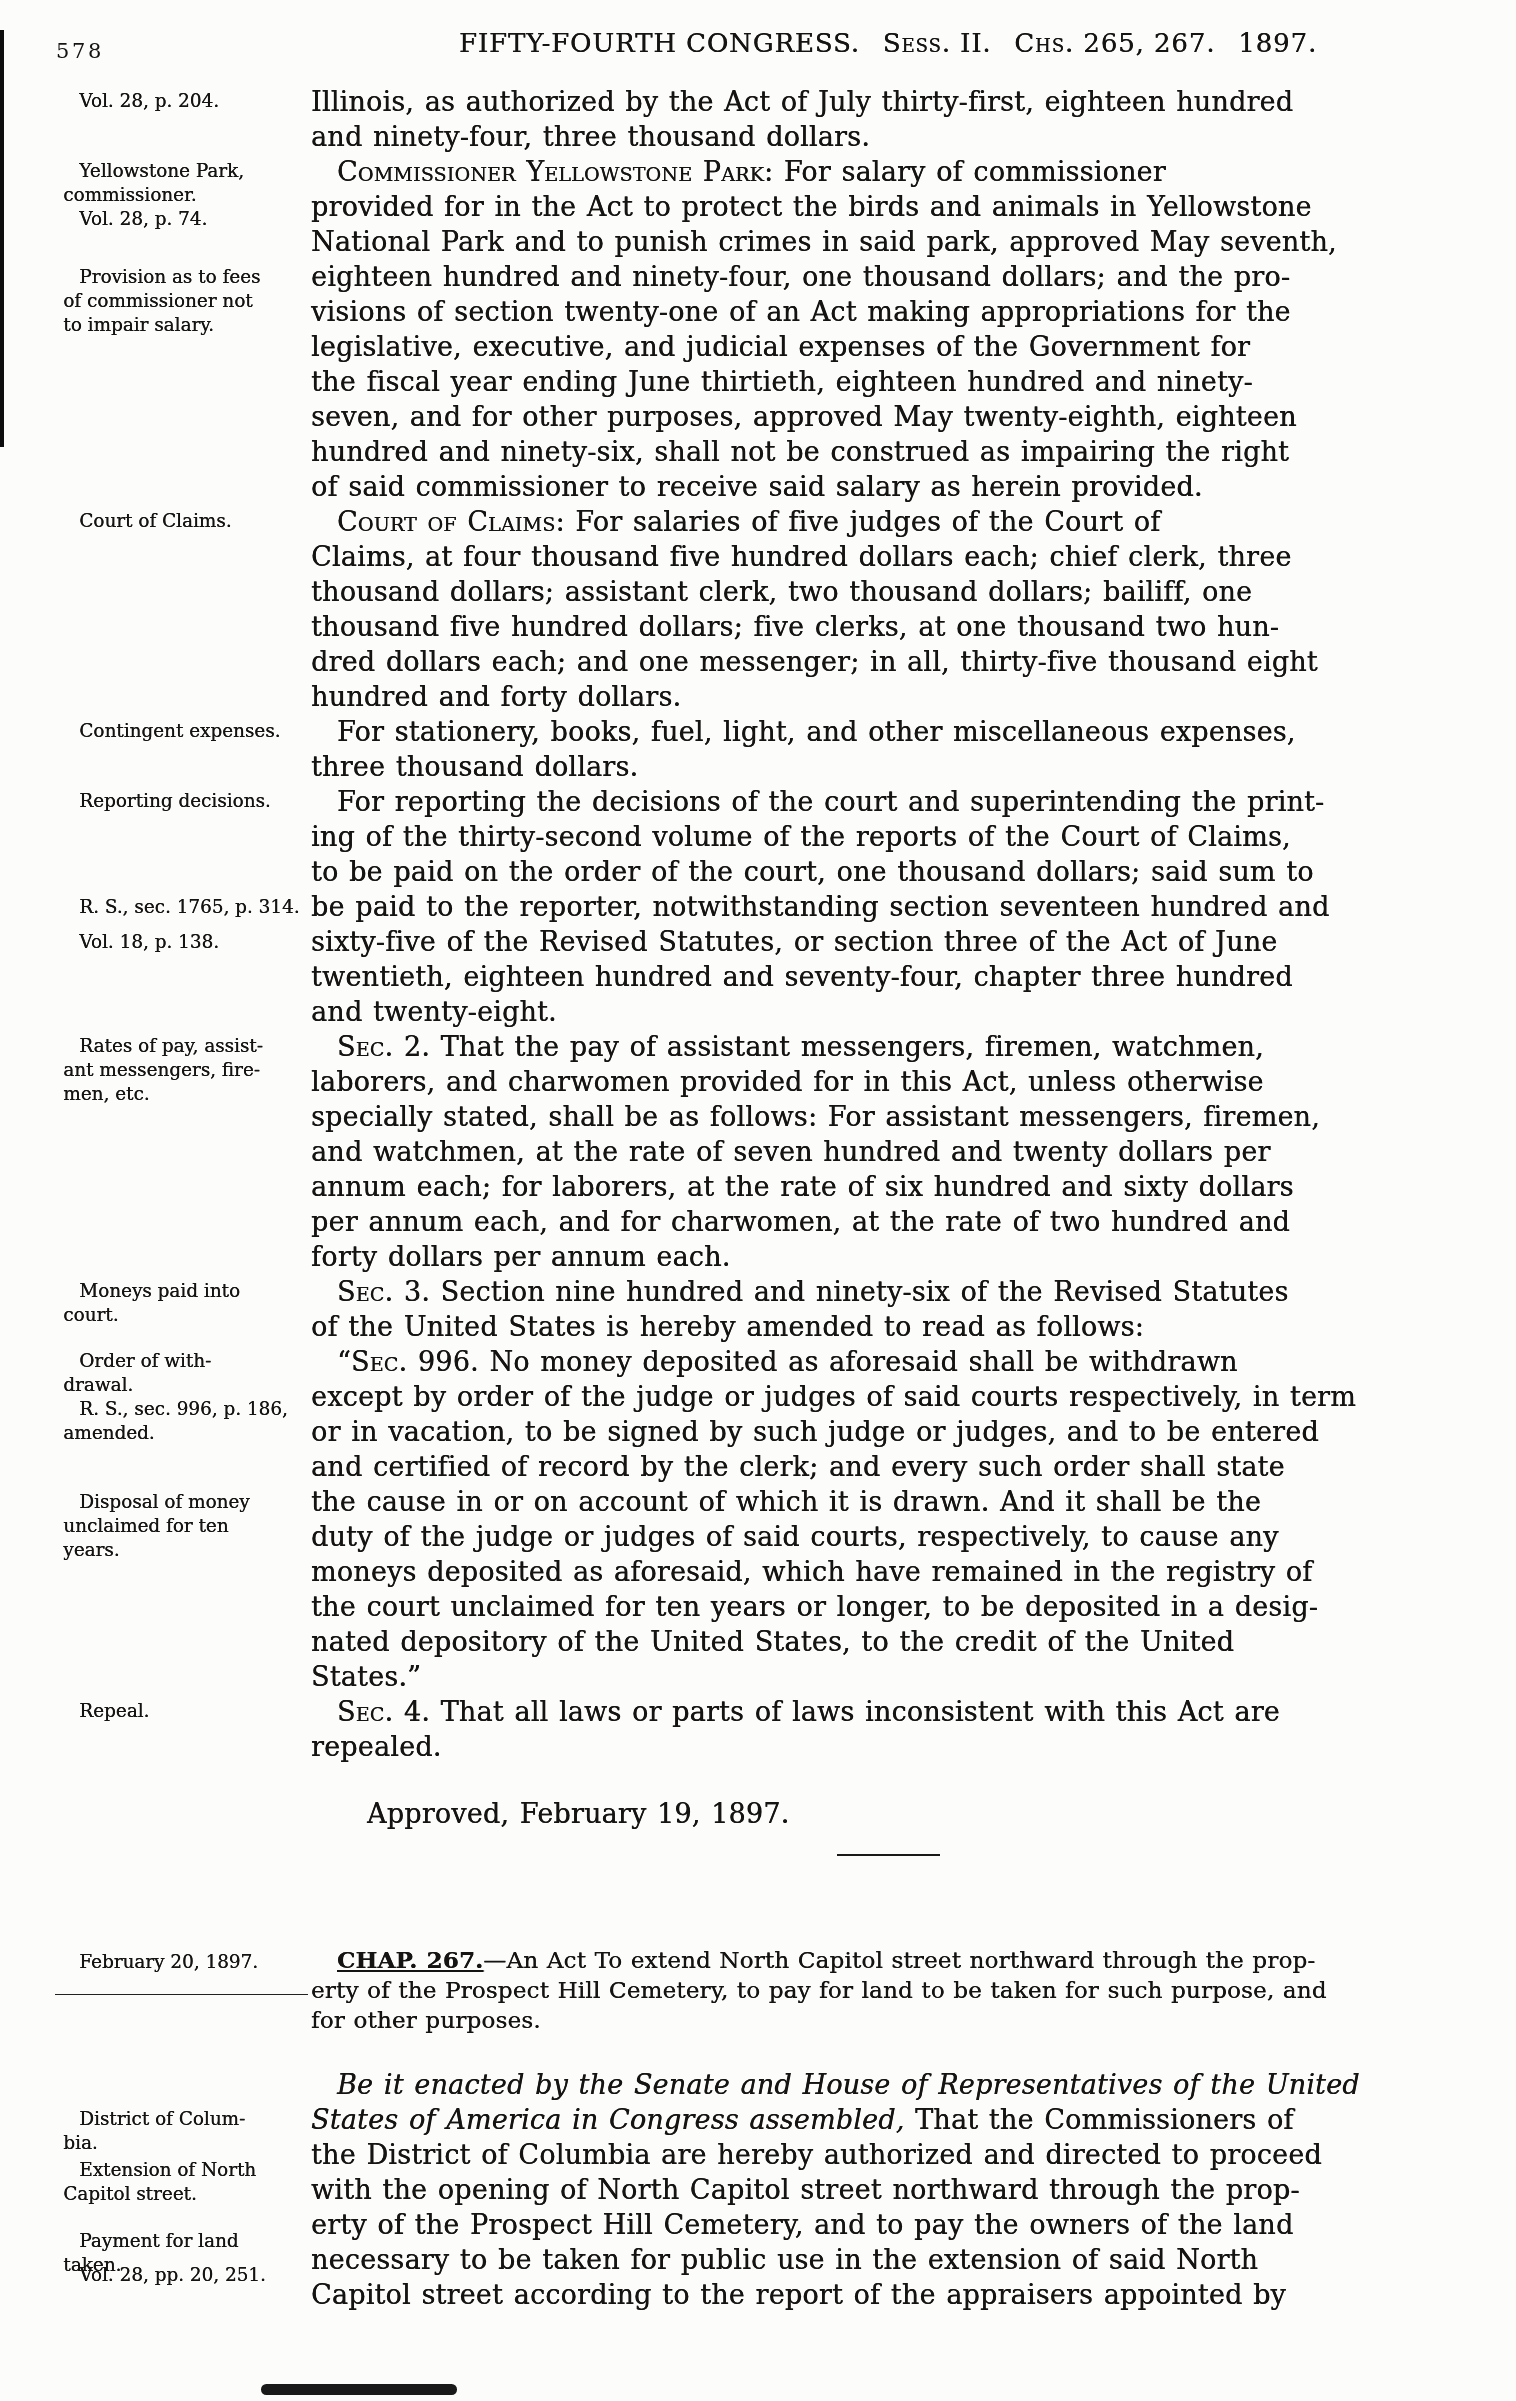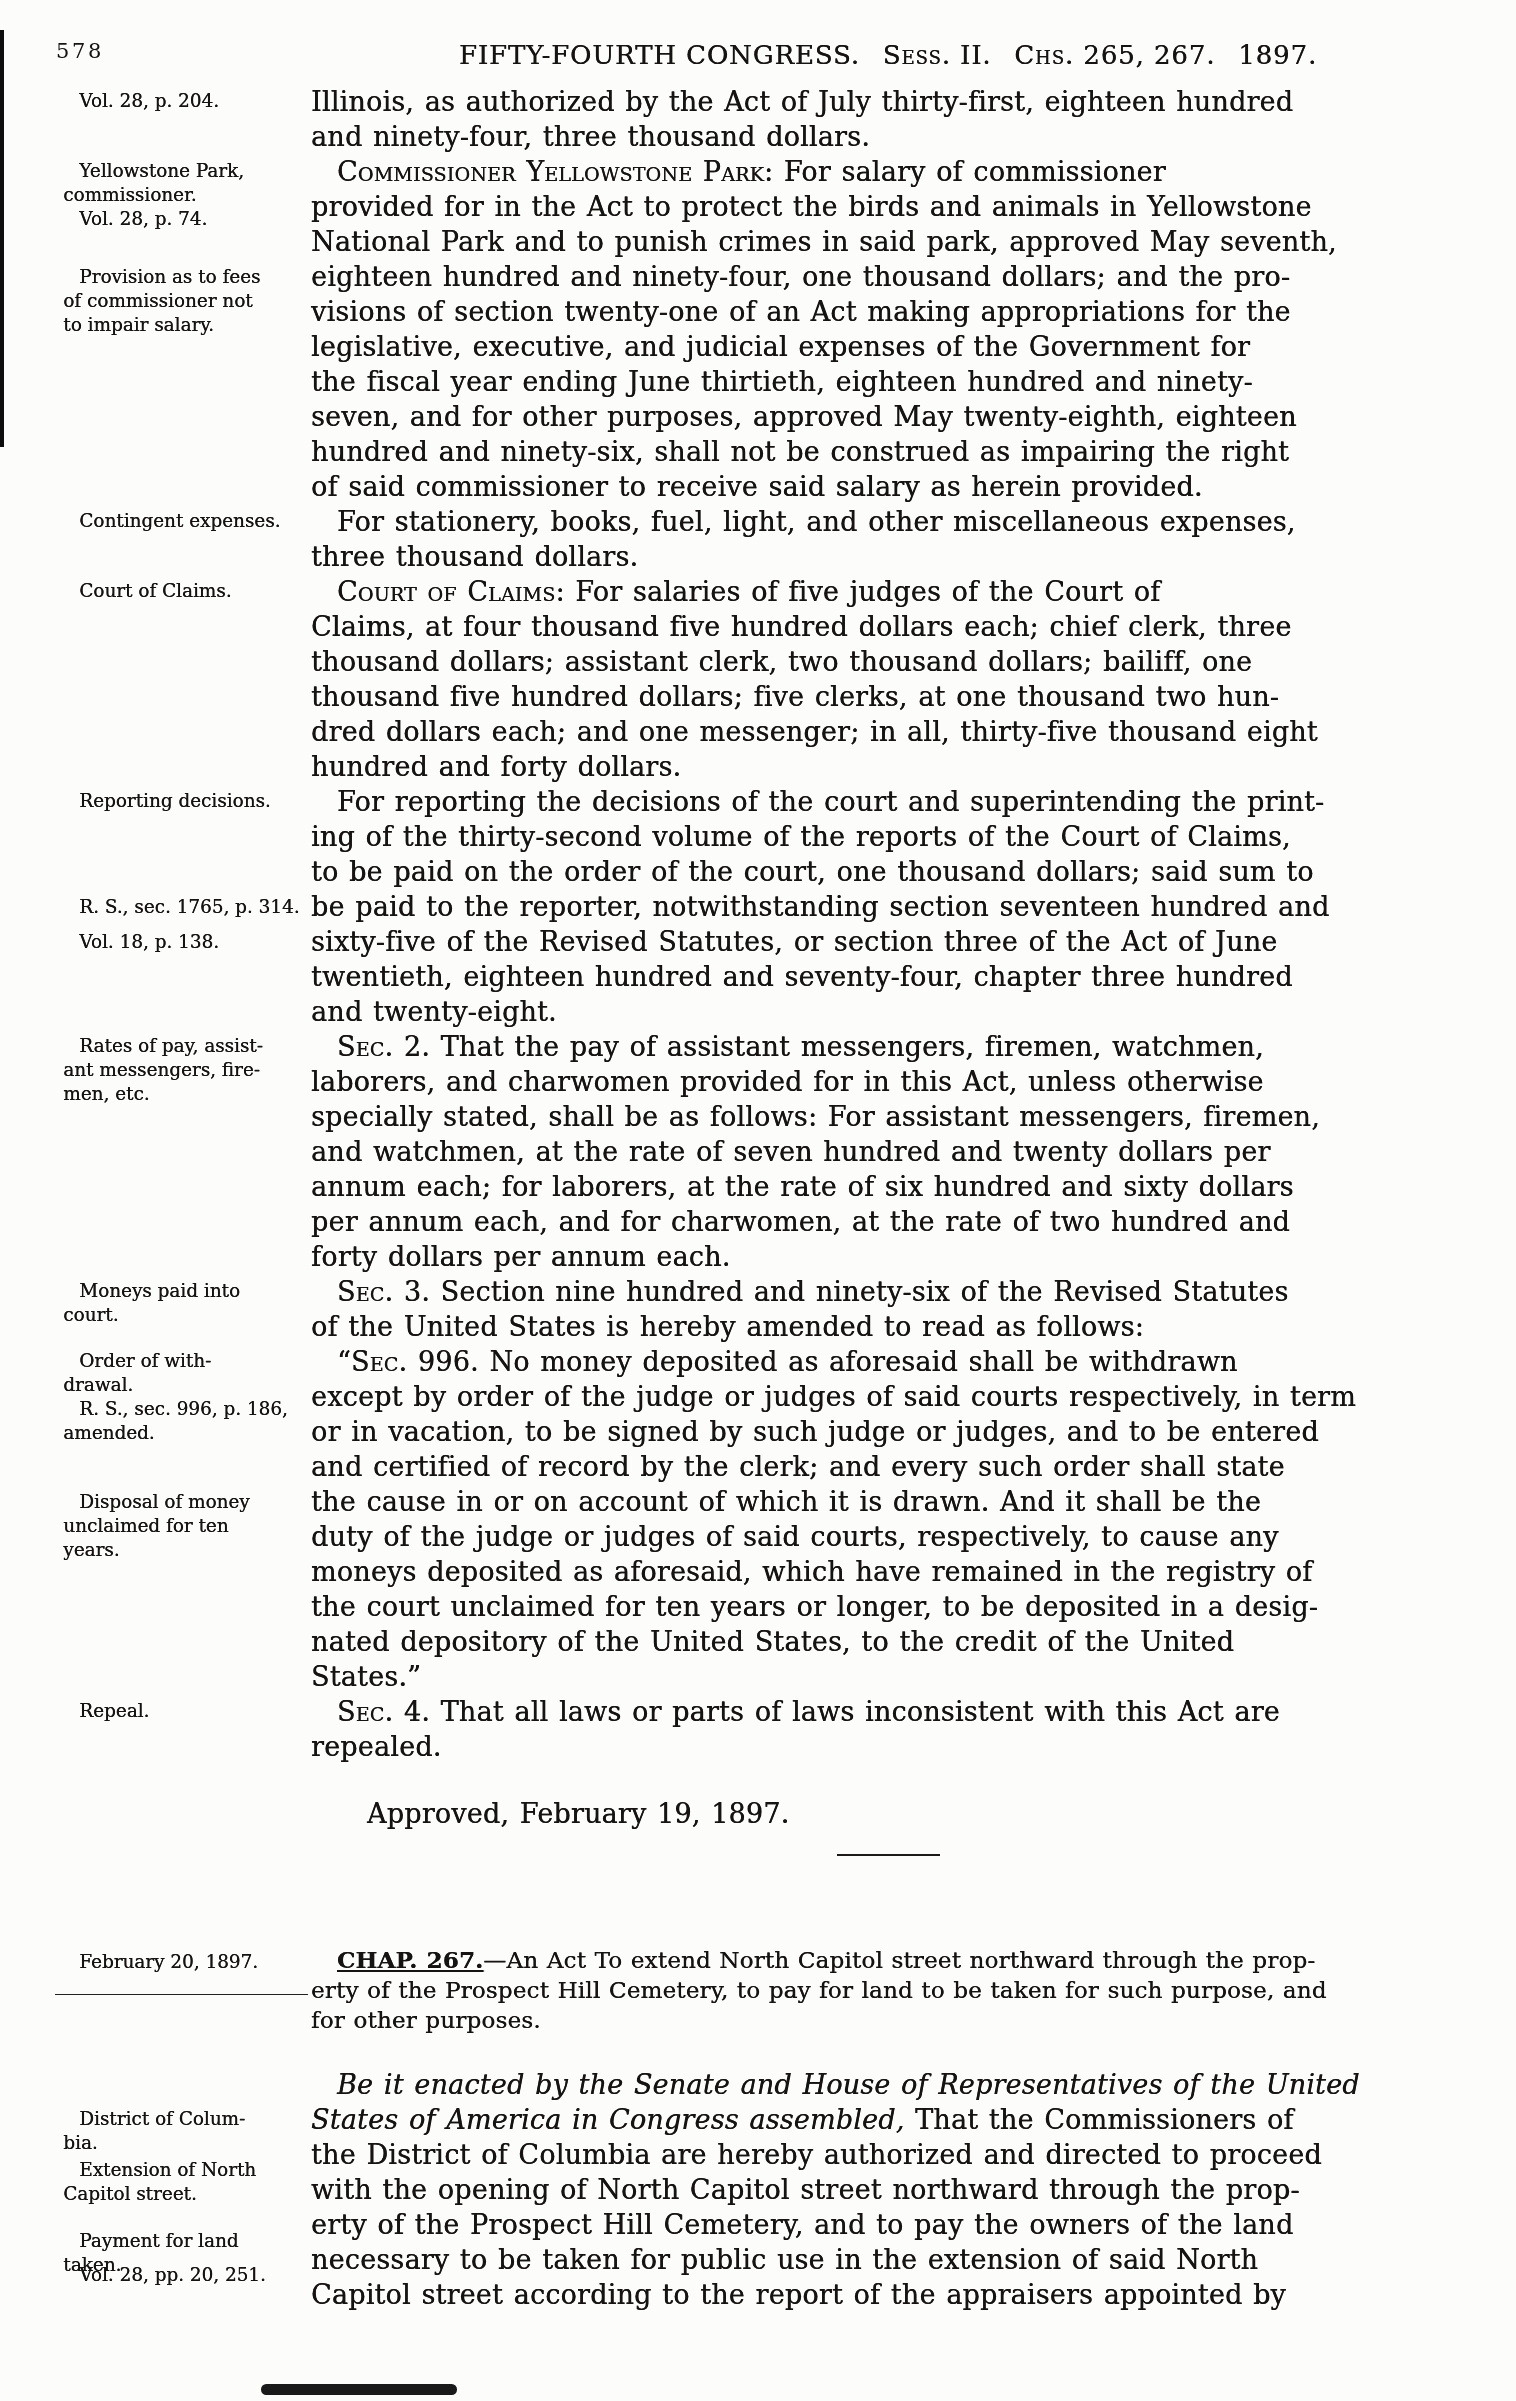--- a/index.html
+++ b/index.html
@@ -10,21 +10,21 @@
     color:#161412;
     font-family:"DejaVu Serif","Liberation Serif",serif;
     position:relative;
     overflow:hidden;
   }
   .page-number{
     position:absolute;left:56px;top:39px;
     font-size:21px;letter-spacing:2.6px;
   }
   .running-head{
-    position:absolute;left:309px;top:40px;width:1158px;
+    position:absolute;left:309px;top:28px;width:1158px;
     text-align:center;font-size:26px;letter-spacing:0.9px;white-space:nowrap;
     text-shadow:0.3px 0 0 currentColor;
   }
   .running-head span{margin:0 11.4px;}
   .sc{font-variant:small-caps;}
   .it{font-style:italic;}
   .content{
     position:absolute;left:51px;top:84px;width:1419px;
   }
   .entry{
@@ -109,36 +109,36 @@
 visions of section twenty-one of an Act making appropriations for the
 legislative, executive, and judicial expenses of the Government for
 the fiscal year ending June thirtieth, eighteen hundred and ninety-
 seven, and for other purposes, approved May twenty-eighth, eighteen
 hundred and ninety-six, shall not be construed as impairing the right
 of said commissioner to receive said salary as herein provided.</span></div>
   </section>
 
   <section class="entry">
     <div class="notes">
-      <div class="note">Contingent expenses.</div>
-    </div>
-    <div class="para"><span>For stationery, books, fuel, light, and other miscellaneous expenses,
-three thousand dollars.</span></div>
-  </section>
-
-  <section class="entry">
-    <div class="notes">
       <div class="note">Court of Claims.</div>
     </div>
     <div class="para"><span class="sc">Court of Claims:</span><span> For salaries of five judges of the Court of
 Claims, at four thousand five hundred dollars each; chief clerk, three
 thousand dollars; assistant clerk, two thousand dollars; bailiff, one
 thousand five hundred dollars; five clerks, at one thousand two hun-
 dred dollars each; and one messenger; in all, thirty-five thousand eight
 hundred and forty dollars.</span></div>
+  </section>
+
+  <section class="entry">
+    <div class="notes">
+      <div class="note">Contingent expenses.</div>
+    </div>
+    <div class="para"><span>For stationery, books, fuel, light, and other miscellaneous expenses,
+three thousand dollars.</span></div>
   </section>
 
   <section class="entry">
     <div class="notes">
       <div class="note">Reporting decisions.</div>
       <div class="note abs" style="top:111px">R. S., sec. 1765, p. 314.</div>
       <div class="note abs" style="top:146px">Vol. 18, p. 138.</div>
     </div>
     <div class="para"><span>For reporting the decisions of the court and superintending the print-
 ing of the thirty-second volume of the reports of the Court of Claims,

